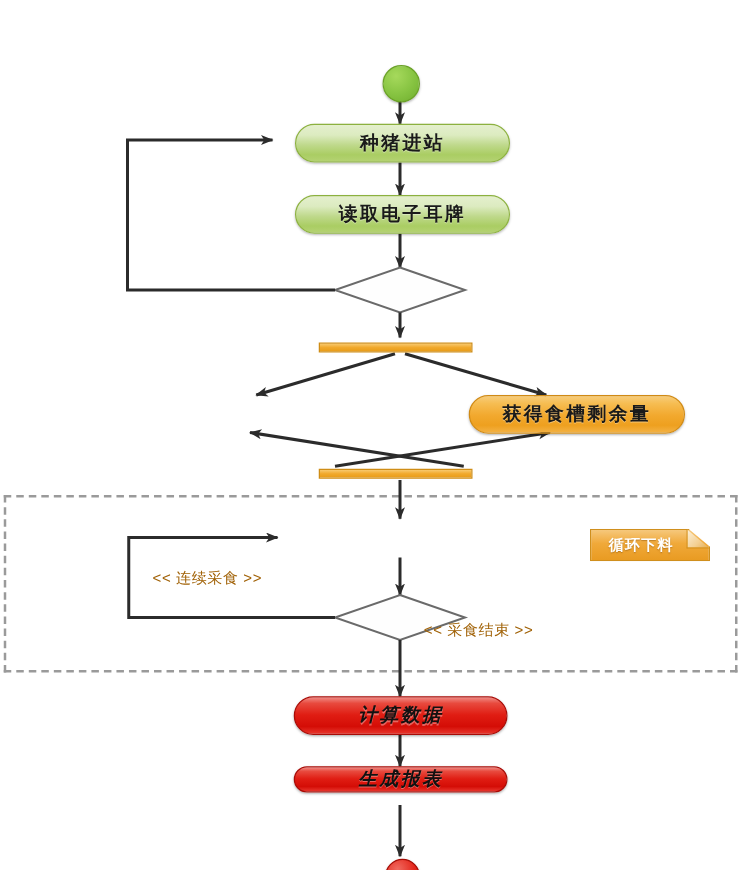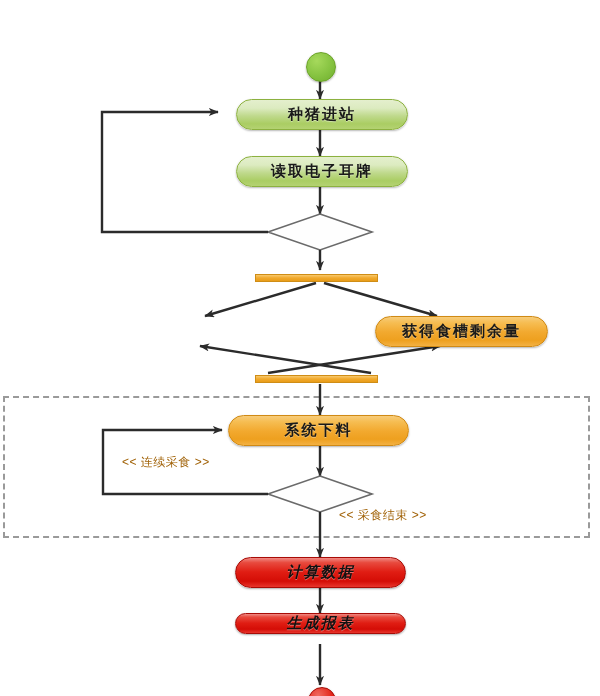--- a/index.html
+++ b/index.html
@@ -205,24 +205,28 @@
 
   <div class="node node-green" style="left:236px; top:112px; width:172px; height:31px;text-align:right;">读取电子耳牌</div>
 
   <div class="bar" style="left:255px; top:230px; width:123px; height:8px;"></div>
 
 
   <div class="node node-orange" style="left:375px; top:272px; width:173px; height:31px;">获得食槽剩余量</div>
 
   <div class="bar" style="left:255px; top:331px; width:123px; height:8px;"></div>
 
-  <div class="node node-orange" style="left:228px; top:371px; width:181px; height:31px;">系统下料</div>
 
   <div class="node node-red" style="left:235px; top:513px; width:171px; height:31px;">计算数据</div>
 
   <div class="node node-red" style="left:235px; top:569px; width:171px; height:21px;">生成报表</div>
 
   <div class="edge-label" style="left:122px; top:410px;">&lt;&lt; 连续采食 &gt;&gt;</div>
 
-  <div class="edge-label" style="left:339px; top:463px;">&lt;&lt; 采食结束 &gt;&gt;</div>
-
+  <div class="edge-label" style="left:339px; top:452px;">&lt;&lt; 采食结束 &gt;&gt;</div>
+
+  <div class="note" style="left:472px; top:379px;">
+    <div class="note-body"></div>
+    <div class="note-fold"></div>
+    <div class="note-label">循环下料</div>
+  </div>
 
 </div>
 
 </body></html>

